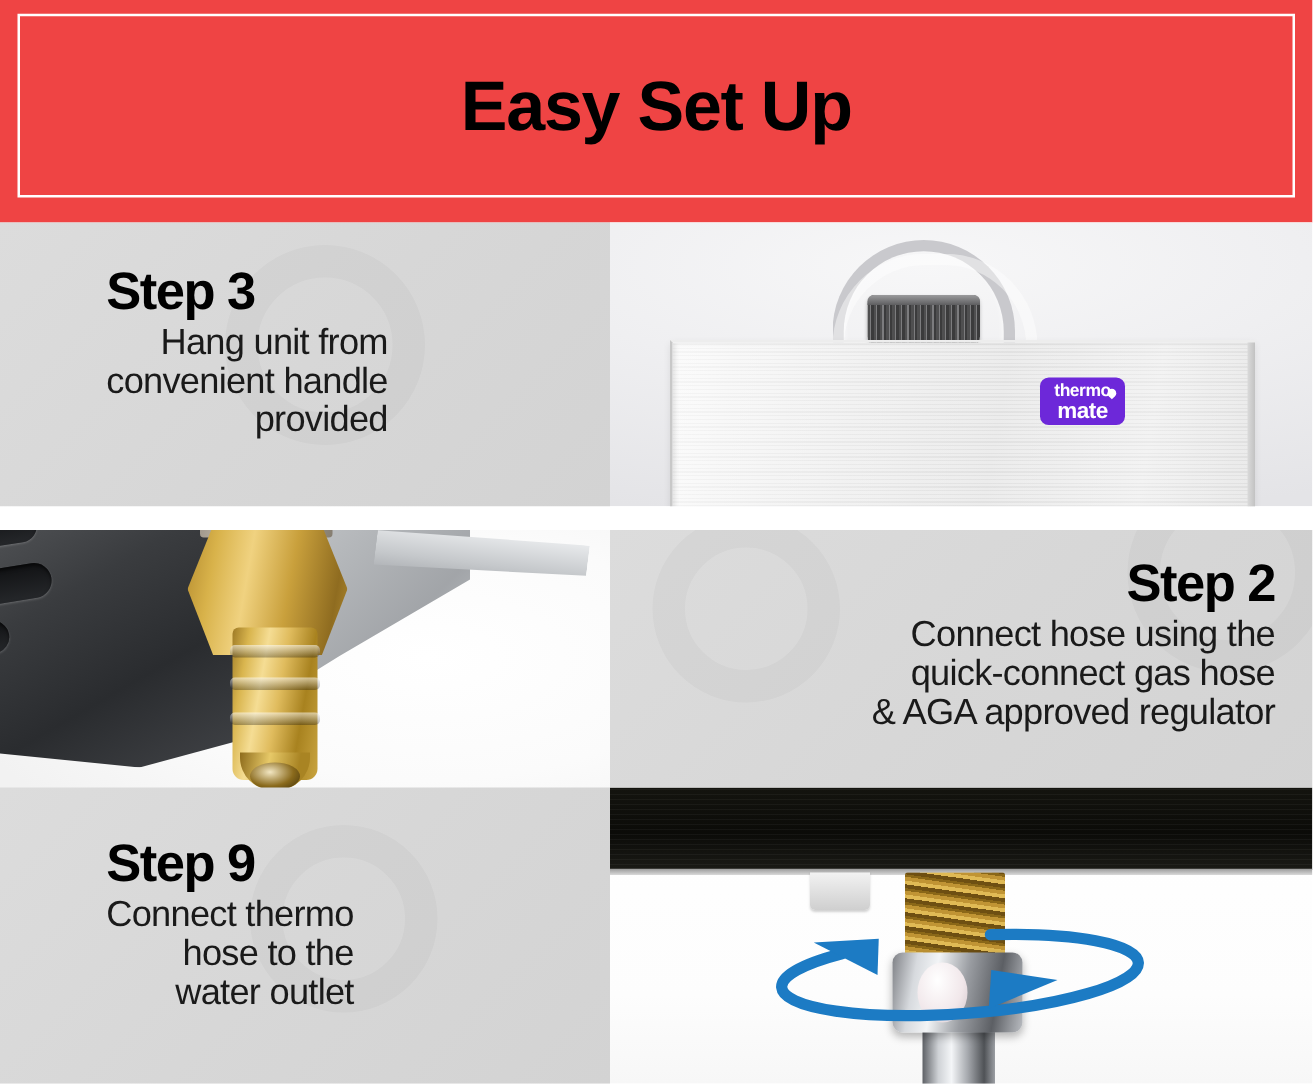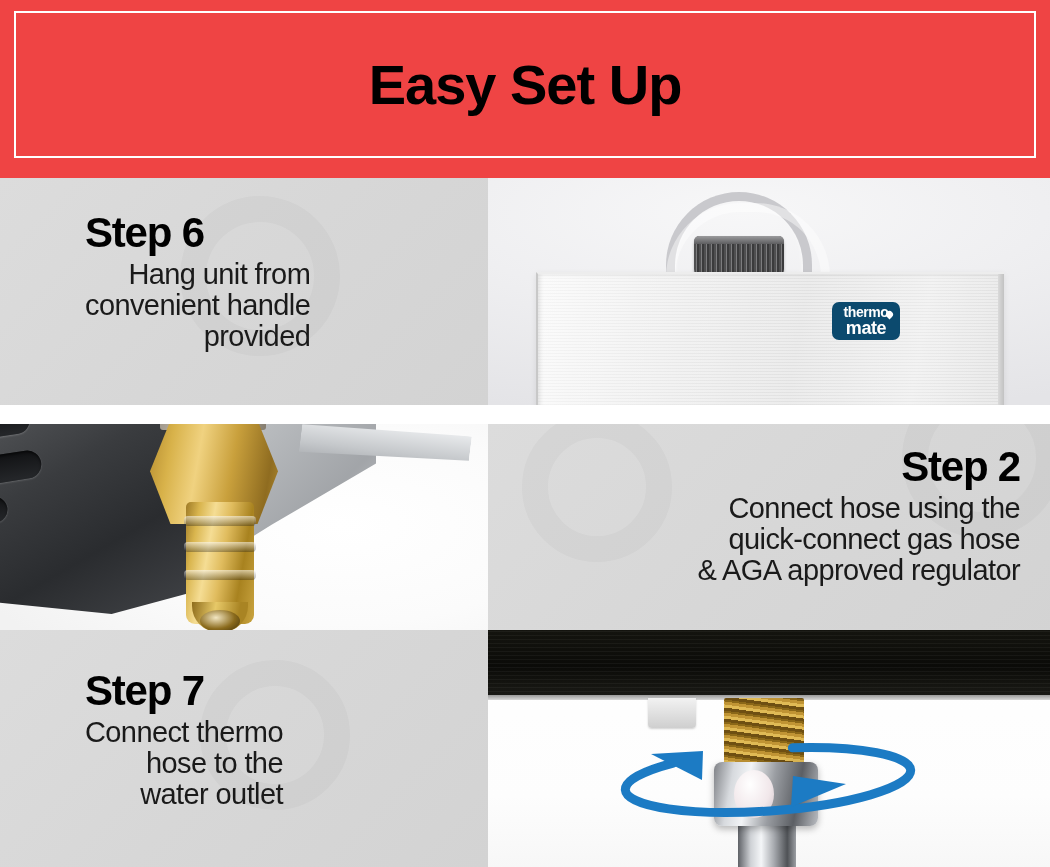--- a/index.html
+++ b/index.html
@@ -97,21 +97,21 @@
     border-top:2px solid #EDEDED;
     box-shadow:2px 0 4px rgba(0,0,0,.10) inset, 0 2px 6px rgba(0,0,0,.08);
   }
   .p1-body::after{
     content:""; position:absolute; right:0; top:0; width:6px; height:100%;
     background:linear-gradient(90deg,#DADADA,#C2C2C2);
   }
   .logo-badge {
     position:absolute; left:344px; top:124px;
     width:68px; height:38px; border-radius:7px;
-    background:#0c4a6e;
+    background:#6d28d9;
     display:flex; flex-direction:column; align-items:center; justify-content:center;
     line-height:0.96; padding-top:1px;
   }
   .logo-badge span {
     color:#fff; font-weight:bold; font-size:14px; letter-spacing:-0.4px;
   }
   .logo-badge .l2 { font-size:18px; }
   .logo-flame {
     position:absolute; right:7px; top:9px; width:7px; height:7px;
     border-radius:50% 50% 50% 0; transform:rotate(-45deg);
@@ -230,21 +230,21 @@
   <div class="header">
     <div class="header-inner-border"></div>
     <div class="header-title">Easy Set Up</div>
   </div>
 
   <div class="row row1">
 
     <div class="cell cell-left text-panel">
       <div class="wm" style="left:180px; top:18px; width:160px; height:160px;"></div>
       <div class="text-block tb-left" style="top:34px;">
-        <div class="step-heading">Step 6</div>
+        <div class="step-heading">Step 3</div>
         <div class="step-desc">
           <div>Hang unit from</div>
           <div>convenient handle</div>
           <div>provided</div>
         </div>
       </div>
     </div>
 
     <div class="cell cell-right photo-panel">
       <div class="p1-bg"></div>
@@ -292,21 +292,21 @@
         </div>
       </div>
     </div>
   </div>
 
   <div class="row row3">
 
     <div class="cell cell-left text-panel">
       <div class="wm" style="left:200px; top:30px; width:150px; height:150px;"></div>
       <div class="text-block tb-left" style="top:40px;">
-        <div class="step-heading">Step 7</div>
+        <div class="step-heading">Step 9</div>
         <div class="step-desc">
           <div>Connect thermo</div>
           <div>hose to the</div>
           <div>water outlet</div>
         </div>
       </div>
     </div>
 
     <div class="cell cell-right photo-panel">
       <div class="p3-bg"></div>

